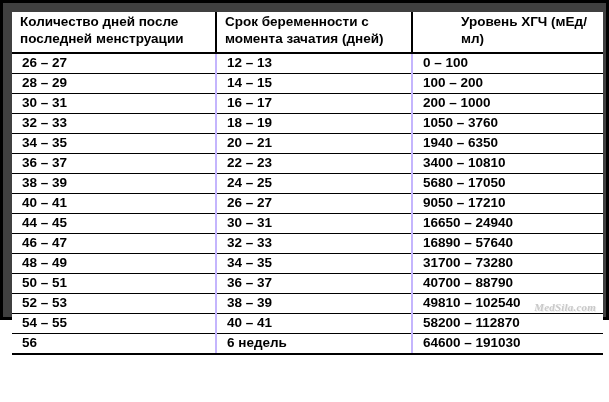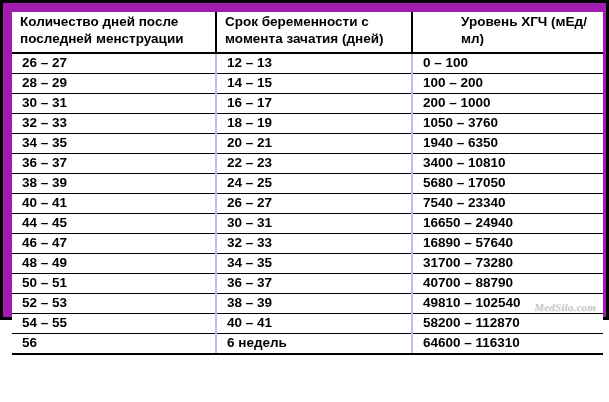--- a/index.html
+++ b/index.html
@@ -13,21 +13,21 @@
     font-family: "Liberation Sans", sans-serif;
     position: relative;
     overflow: hidden;
   }
   #page {
     position: absolute;
     left: 0;
     top: 0;
     width: 609px;
     height: 320px;
-    background: #a21caf;
+    background: #404040;
     box-sizing: border-box;
     border: 3px solid #000000;
   }
   table.hcg-table {
     position: absolute;
     left: 9px;
     top: 9px;
     width: 591px;
     border-collapse: collapse;
     table-layout: fixed;
@@ -130,21 +130,21 @@
         <td>3400 – 10810</td>
       </tr>
       <tr>
         <td>38 – 39</td>
         <td>24 – 25</td>
         <td>5680 – 17050</td>
       </tr>
       <tr>
         <td>40 – 41</td>
         <td>26 – 27</td>
-        <td>7540 – 23340</td>
+        <td>9050 – 17210</td>
       </tr>
       <tr>
         <td>44 – 45</td>
         <td>30 – 31</td>
         <td>16650 – 24940</td>
       </tr>
       <tr>
         <td>46 – 47</td>
         <td>32 – 33</td>
         <td>16890 – 57640</td>
@@ -165,20 +165,20 @@
         <td>49810 – 102540</td>
       </tr>
       <tr>
         <td>54 – 55</td>
         <td>40 – 41</td>
         <td>58200 – 112870</td>
       </tr>
       <tr>
         <td>56</td>
         <td>6 недель</td>
-        <td>64600 – 116310</td>
+        <td>64600 – 191030</td>
       </tr>
     </tbody>
   </table>
 
   <div class="watermark">MedSila.com</div>
 
 </div>
 
 </body></html>

